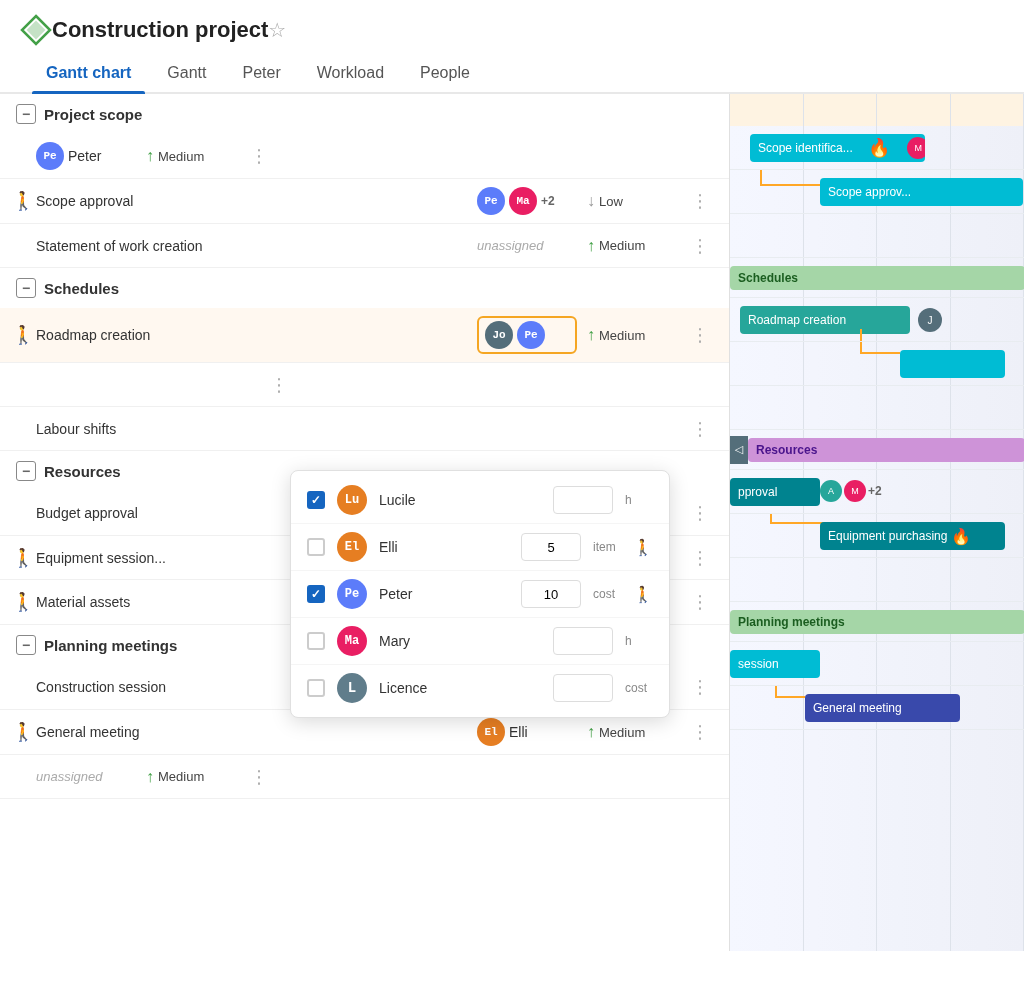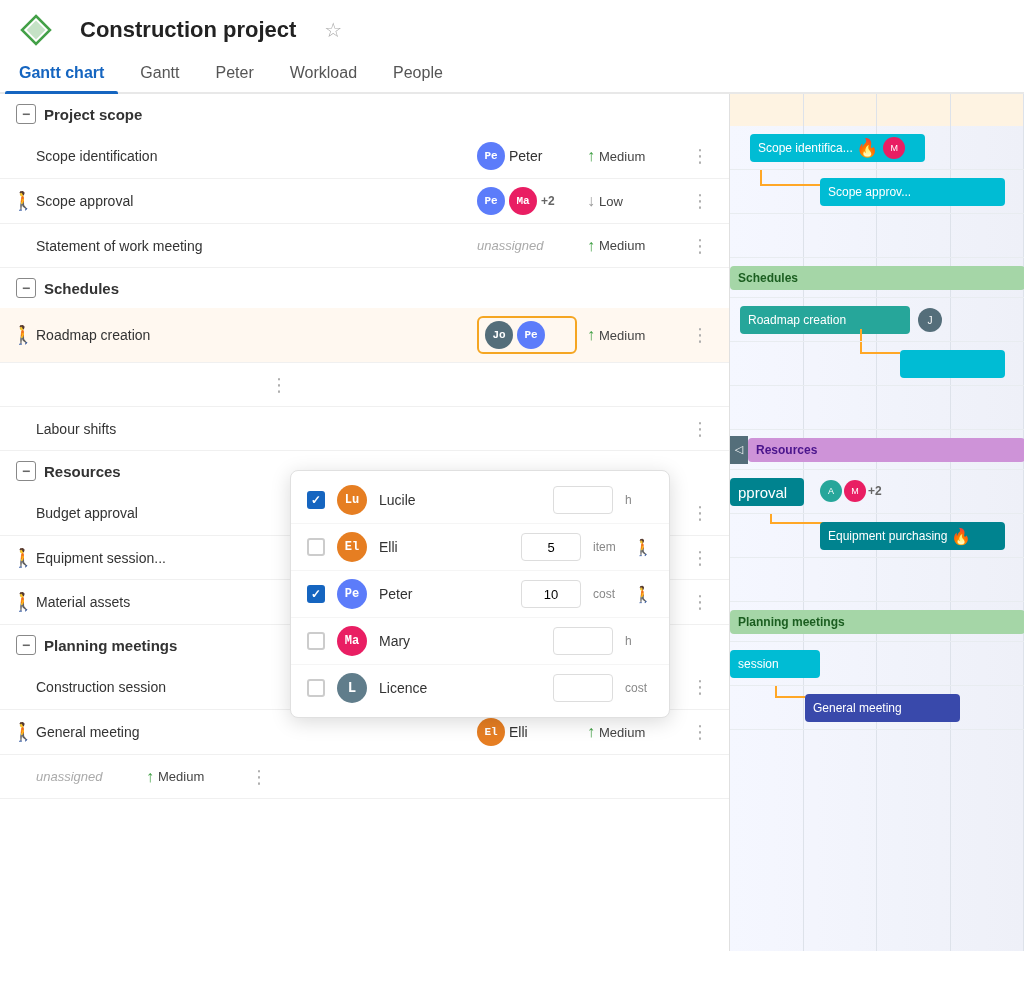--- a/index.html
+++ b/index.html
@@ -2,40 +2,40 @@
 <html><head>
   <meta charset="utf-8">
   <style>
     * { box-sizing: border-box; margin: 0; padding: 0; }
     body { font-family: -apple-system, BlinkMacSystemFont, 'Segoe UI', sans-serif; background: #fff; font-size: 14px; color: #333; overflow: hidden; }
 
     .app-header {
       display: flex;
       align-items: center;
       padding: 14px 20px 8px;
-      gap: 28px;
+      gap: 0;
     }
     .app-logo {
       width: 32px; height: 32px;
     }
     .app-title {
       font-size: 22px;
       font-weight: 700;
       color: #222;
     }
     .star-icon {
       color: #aaa;
       font-size: 20px;
       cursor: pointer;
     }
 
     .nav-tabs {
       display: flex;
       align-items: center;
-      padding: 0 5px;
+      padding: 0 32px;
       border-bottom: 2px solid #e8e8e8;
       gap: 8px;
     }
     .nav-tab {
       padding: 10px 14px;
       font-size: 16px;
       color: #555;
       cursor: pointer;
       position: relative;
       white-space: nowrap;
@@ -292,21 +292,20 @@
 <div class="main-content">
 
   <div class="left-panel">
 
     <div class="section-header">
       <div class="section-toggle">−</div>
       <span>Project scope</span>
     </div>
 
     <div class="task-row">
-      <span class="task-name">Scope identification</span>
       <div class="assignee-area">
         <div class="avatar avatar-peter">Pe</div>
         <span>Peter</span>
       </div>
       <div class="priority-area">
         <span class="priority-up">↑</span>
         <span class="priority-label">Medium</span>
       </div>
       <span class="more-btn">⋮</span>
     </div>
@@ -320,21 +319,21 @@
         <span class="extra-count">+2</span>
       </div>
       <div class="priority-area">
         <span class="priority-down">↓</span>
         <span class="priority-label">Low</span>
       </div>
       <span class="more-btn">⋮</span>
     </div>
 
     <div class="task-row">
-      <span class="task-name">Statement of work meeting</span>
+      <span class="task-name">Statement of work creation</span>
       <div class="assignee-area">
         <span class="unassigned">unassigned</span>
       </div>
       <div class="priority-area">
         <span class="priority-up">↑</span>
         <span class="priority-label">Medium</span>
       </div>
       <span class="more-btn">⋮</span>
     </div>
 
@@ -457,32 +456,32 @@
       <div style="position:absolute;top:0;left:0;right:0;bottom:0;display:flex;">
         <div style="width:80px;border-right:1px solid #dde2ea;height:100%;"></div>
         <div style="width:80px;border-right:1px solid #dde2ea;height:100%;"></div>
         <div style="width:80px;border-right:1px solid #dde2ea;height:100%;"></div>
         <div style="width:80px;border-right:1px solid #dde2ea;height:100%;"></div>
       </div>
 
       <div style="height:32px;background:#fef3e2;width:100%;"></div>
 
       <div style="position:relative;height:44px;border-bottom:1px solid #e8ecf0;">
-        <div class="gantt-bar bar-cyan" style="left:20px;width:175px;top:8px;">
+        <div class="gantt-bar bar-cyan" style="left:20px;width:175px;top:8px;gap:12px;">
           <span>Scope identifica...</span>
           <span style="font-size:18px;margin-left:4px;">🔥</span>
           <div class="gantt-avatar" style="background:#e91e63;width:22px;height:22px;font-size:9px;">M</div>
         </div>
       </div>
 
       <div style="position:relative;height:44px;border-bottom:1px solid #e8ecf0;">
 
         <div style="position:absolute;left:30px;top:0;width:2px;height:16px;border-left:2px solid #ffa726;"></div>
         <div style="position:absolute;left:30px;top:14px;width:60px;height:2px;border-top:2px solid #ffa726;"></div>
-        <div class="gantt-bar bar-cyan" style="left:90px;width:185px;top:8px;">
+        <div class="gantt-bar bar-cyan" style="left:90px;width:203px;top:8px;">
           <span>Scope approv...</span>
         </div>
       </div>
 
       <div style="position:relative;height:44px;border-bottom:1px solid #e8ecf0;"></div>
 
       <div style="position:relative;height:40px;border-bottom:1px solid #e8ecf0;">
         <div class="gantt-bar bar-section-green" style="left:0px;width:295px;top:8px;color:#1b5e20;font-weight:700;">
           <span>Schedules</span>
         </div>
@@ -509,21 +508,21 @@
       <div style="position:relative;height:44px;border-bottom:1px solid #e8ecf0;"></div>
 
       <div style="position:relative;height:40px;border-bottom:1px solid #e8ecf0;">
         <div style="position:absolute;left:0;top:50%;transform:translateY(-50%);background:#546e7a;color:#fff;width:18px;height:28px;display:flex;align-items:center;justify-content:center;font-size:11px;cursor:pointer;z-index:10;">◁</div>
         <div class="gantt-bar bar-section-purple" style="left:18px;width:277px;top:8px;color:#4a148c;font-weight:700;">
           <span>Resources</span>
         </div>
       </div>
 
       <div style="position:relative;height:44px;border-bottom:1px solid #e8ecf0;">
-        <div class="gantt-bar bar-dark-teal" style="left:0px;width:74px;top:8px;font-size:15px;">
+        <div class="gantt-bar bar-dark-teal" style="left:0px;width:90px;top:8px;font-size:12px;">
           <span>pproval</span>
         </div>
         <div style="position:absolute;left:90px;top:10px;display:flex;gap:2px;">
           <div style="width:22px;height:22px;border-radius:50%;background:#26a69a;display:flex;align-items:center;justify-content:center;color:#fff;font-size:9px;">A</div>
           <div style="width:22px;height:22px;border-radius:50%;background:#e91e63;display:flex;align-items:center;justify-content:center;color:#fff;font-size:9px;">M</div>
           <span style="font-size:12px;color:#666;font-weight:600;line-height:22px;">+2</span>
         </div>
       </div>
 
       <div style="position:relative;height:44px;border-bottom:1px solid #e8ecf0;">

